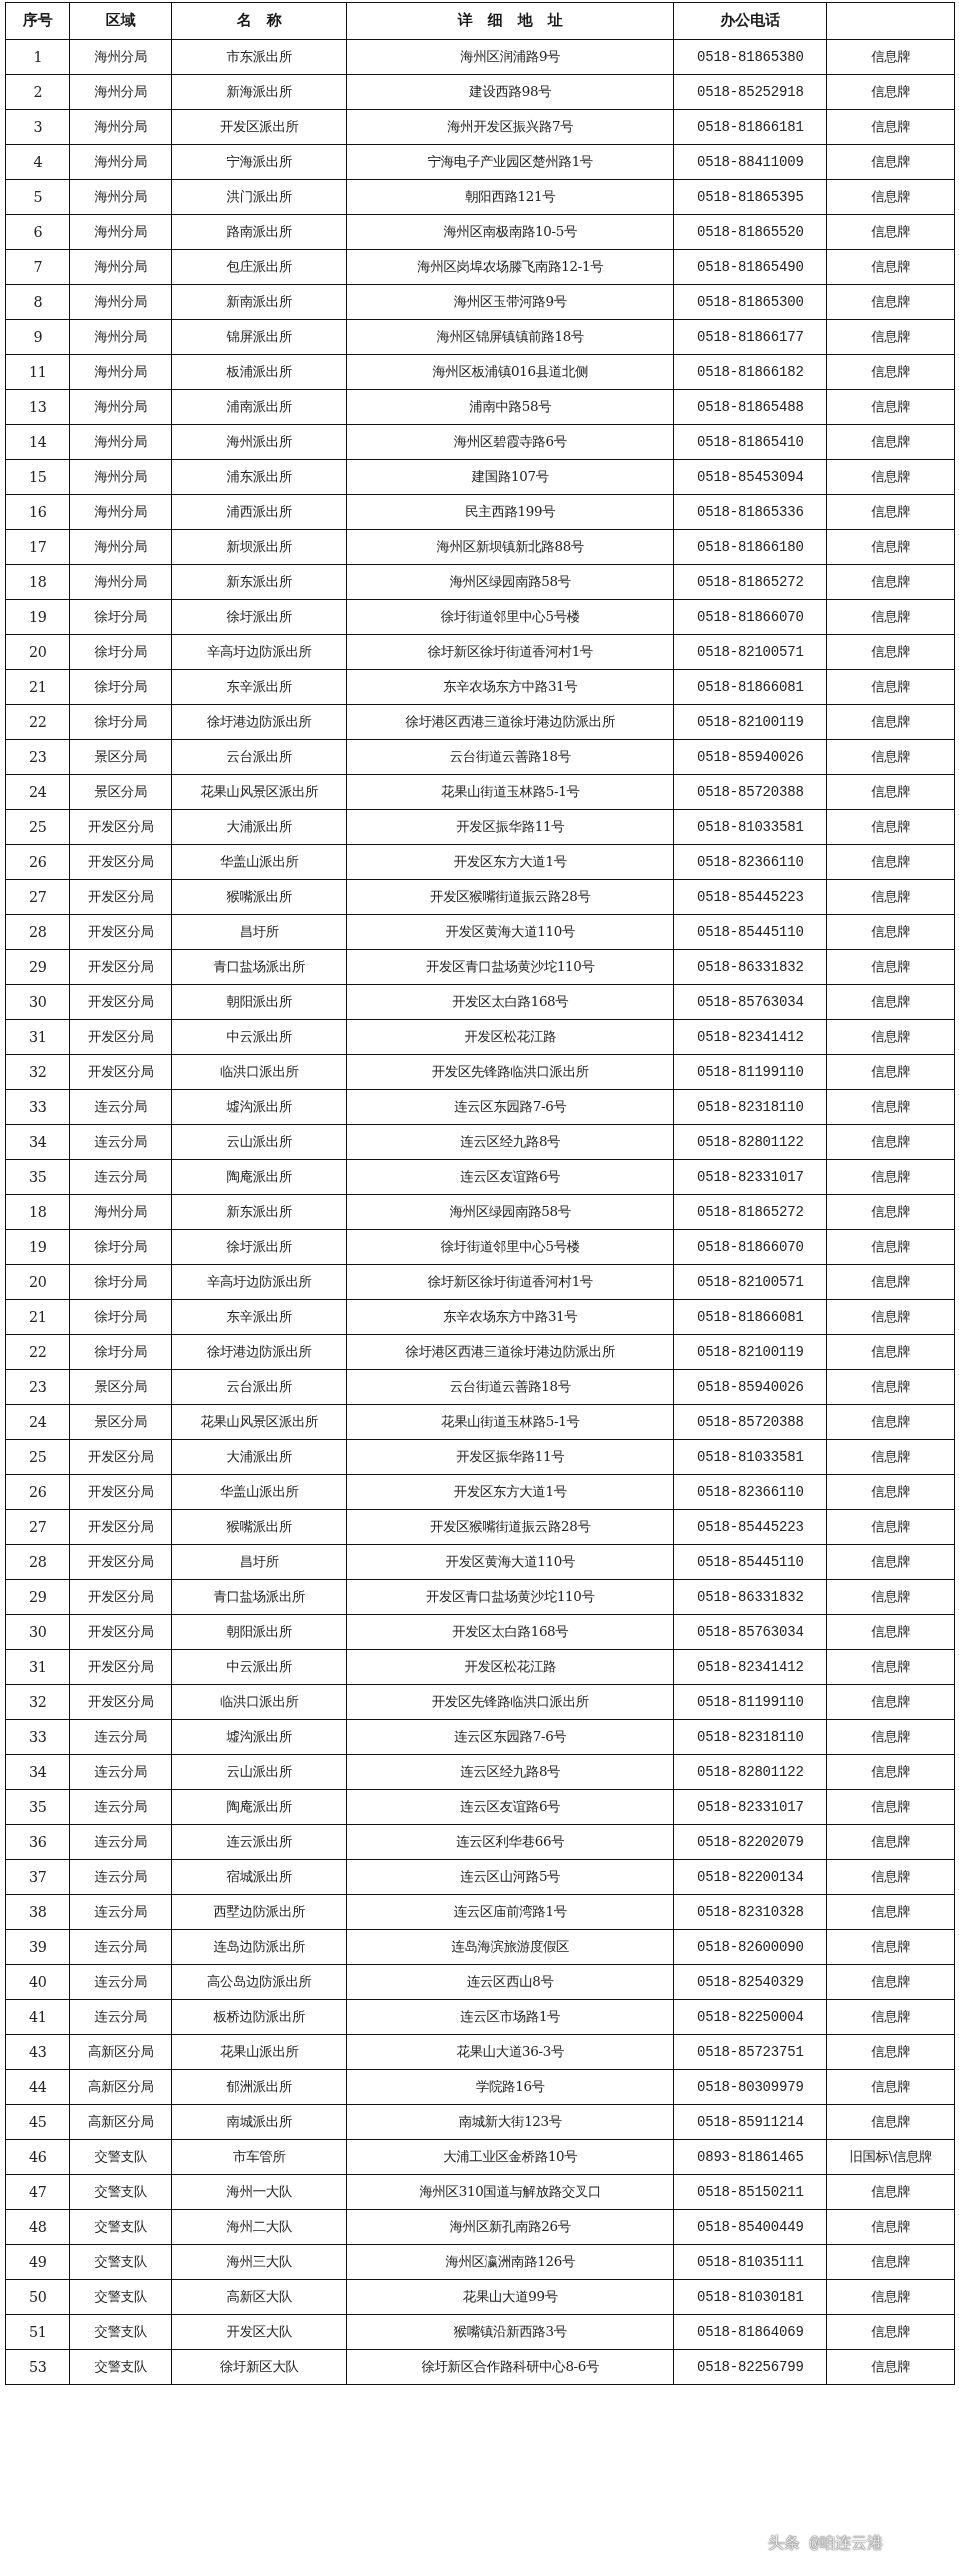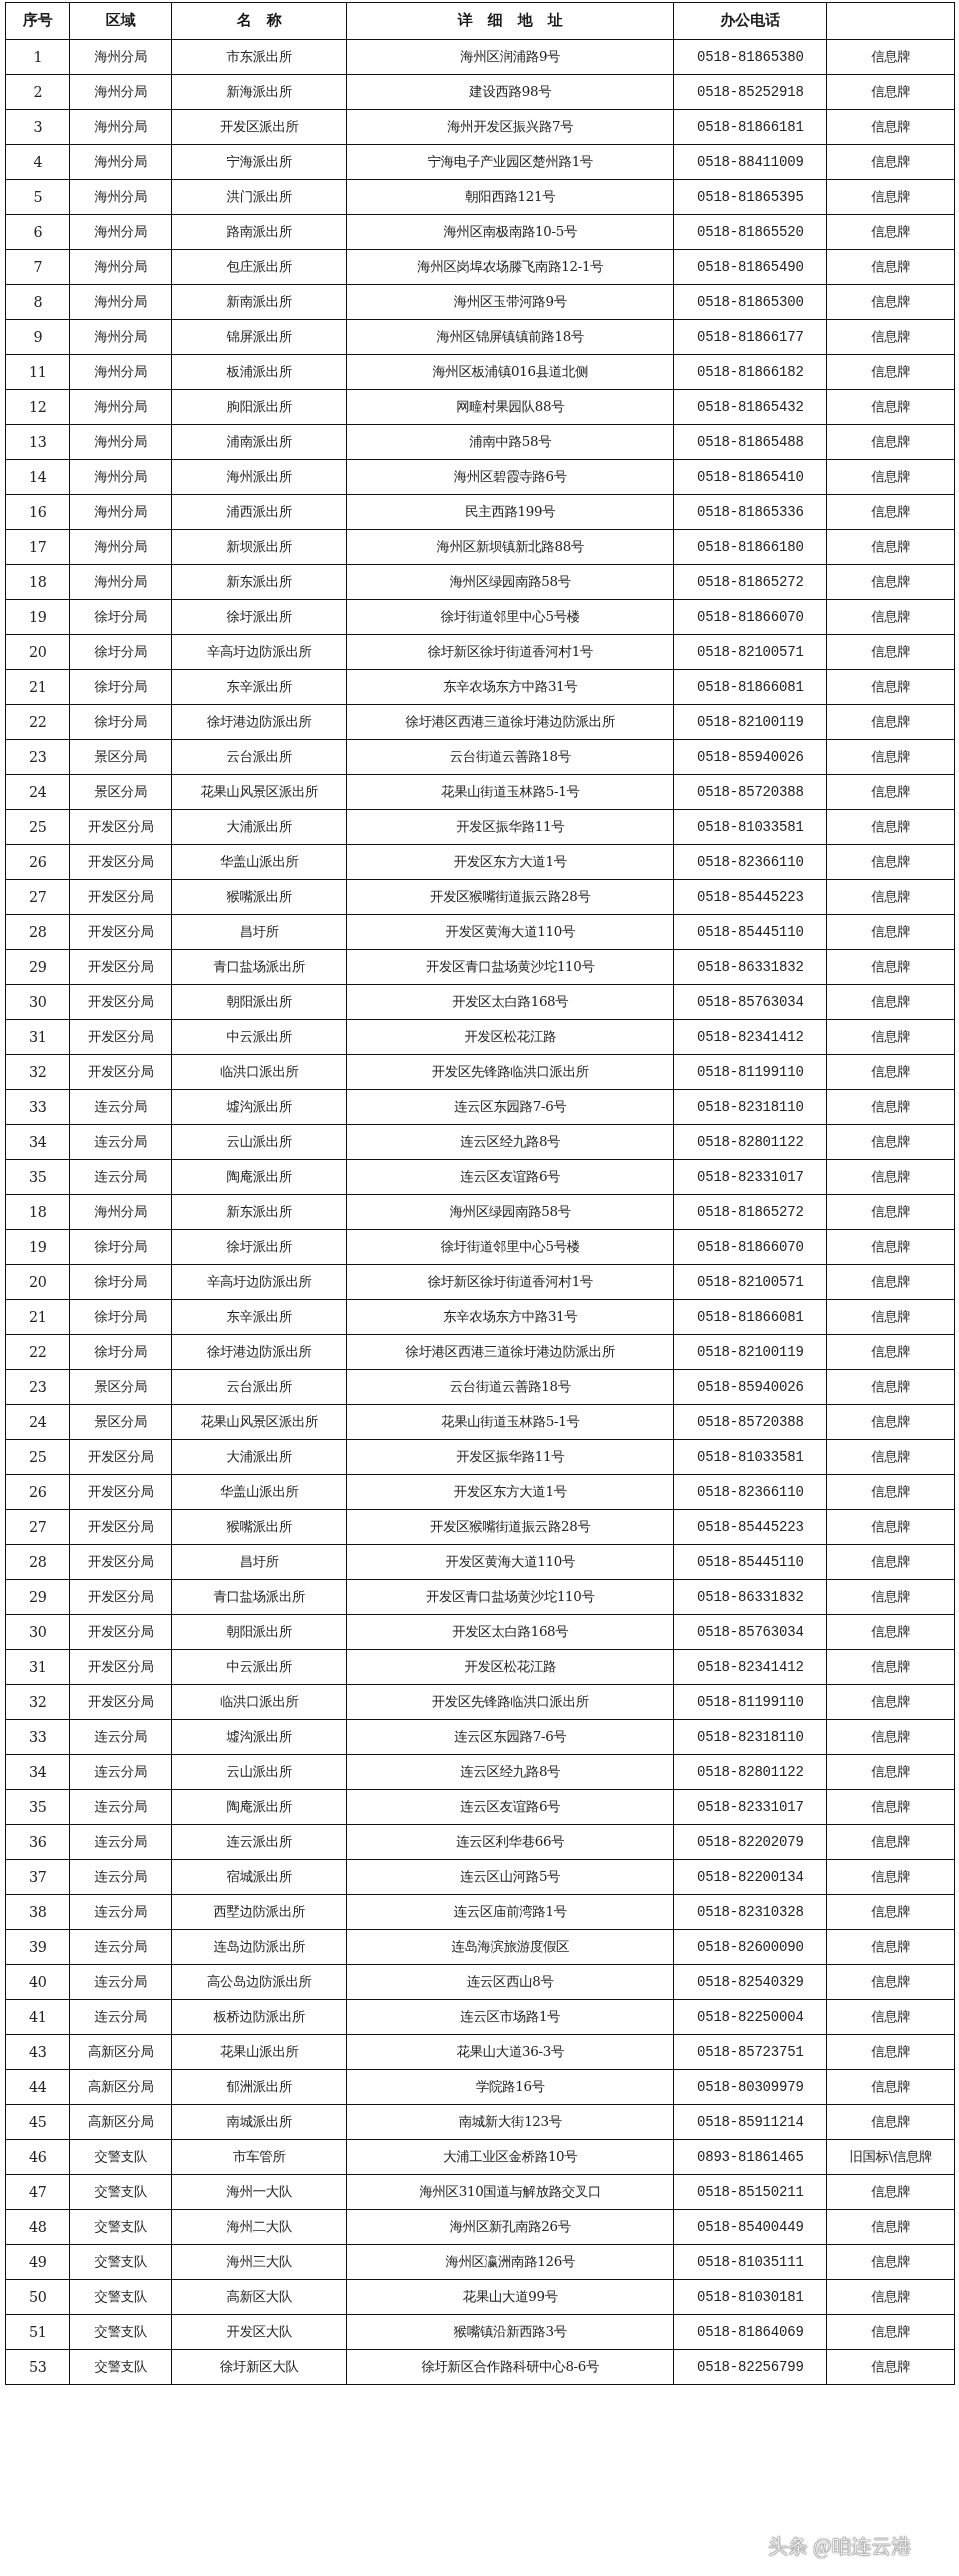--- a/index.html
+++ b/index.html
@@ -31,21 +31,21 @@
   td.num { font-size: 14.3px; }
   td.phone { font-family: "Liberation Mono", monospace; font-size: 14px; letter-spacing: -0.2px; }
   col.c0 { width: 64px; }
   col.c1 { width: 102px; }
   col.c2 { width: 175px; }
   col.c3 { width: 327px; }
   col.c4 { width: 153px; }
   col.c5 { width: 128px; }
   .wm {
     position: absolute; left: 768px; top: 2533px;
-    font-family: Liberation Serif, serif; font-size: 20px;
+    font-family: Liberation Mono, monospace; font-size: 16px;
     color: rgba(255,255,255,0.92);
     text-shadow: 0 0 1.8px #555, 0 0 0.9px #333;
     letter-spacing: 0px;
     white-space: nowrap;
   }
 </style>
 </head>
 <body>
 
 <div class="wrap">
@@ -143,41 +143,41 @@
         </tr>
         <tr>
           <td class="num">11</td>
           <td>海州分局</td>
           <td>板浦派出所</td>
           <td>海州区板浦镇016县道北侧</td>
           <td class="phone">0518-81866182</td>
           <td>信息牌</td>
         </tr>
         <tr>
-          <td class="num">12</td>
-          <td>海州分局</td>
-          <td>朐阳派出所</td>
-          <td>网疃村果园队88号</td>
-          <td class="phone">0518-81865432</td>
-          <td>信息牌</td>
-        </tr>
-        <tr>
           <td class="num">13</td>
           <td>海州分局</td>
           <td>浦南派出所</td>
           <td>浦南中路58号</td>
           <td class="phone">0518-81865488</td>
           <td>信息牌</td>
         </tr>
         <tr>
           <td class="num">14</td>
           <td>海州分局</td>
           <td>海州派出所</td>
           <td>海州区碧霞寺路6号</td>
           <td class="phone">0518-81865410</td>
+          <td>信息牌</td>
+        </tr>
+        <tr>
+          <td class="num">15</td>
+          <td>海州分局</td>
+          <td>浦东派出所</td>
+          <td>建国路107号</td>
+          <td class="phone">0518-85453094</td>
           <td>信息牌</td>
         </tr>
         <tr>
           <td class="num">16</td>
           <td>海州分局</td>
           <td>浦西派出所</td>
           <td>民主西路199号</td>
           <td class="phone">0518-81865336</td>
           <td>信息牌</td>
         </tr>

